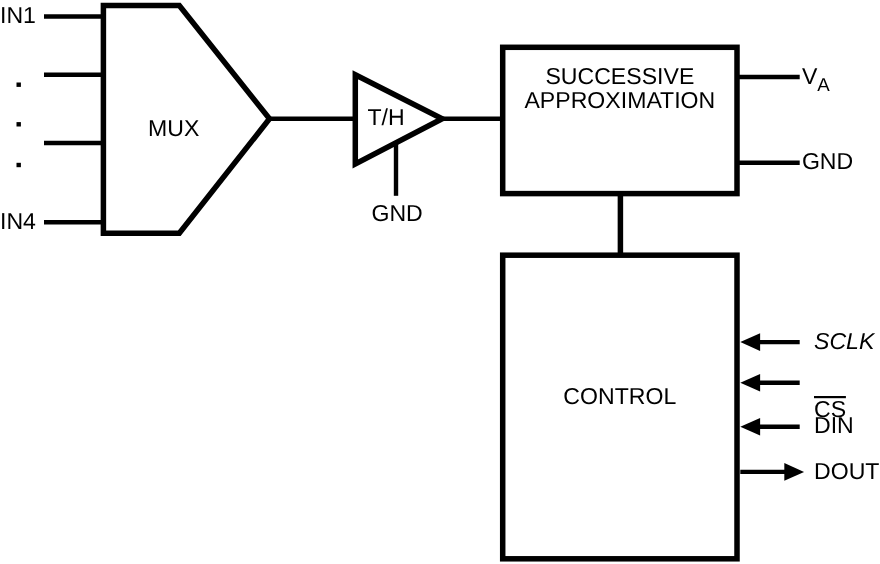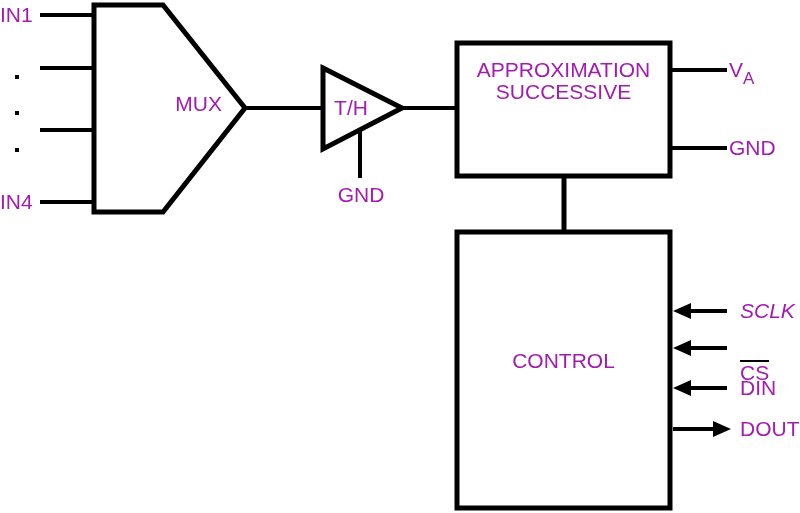--- a/index.html
+++ b/index.html
@@ -18,21 +18,21 @@
   }
   .canvas svg {
     position: absolute;
     left: 0;
     top: 0;
   }
   .label {
     position: absolute;
     font-size: 21px;
     line-height: 22px;
-    color: #a21caf;
+    color: #000000;
     white-space: nowrap;
   }
   .center { text-align: center; }
   .ovl {
     display: inline-block;
     border-top: 2px solid #000000;
     line-height: 22px;
     margin-top: 24px;
   }
   .sub {
@@ -84,28 +84,28 @@
     <path d="M688 388 H727" stroke="#000" stroke-width="4" fill="none"></path>
     <polygon points="673,388 691,380 691,396" fill="#000"></polygon>
 
     <path d="M673 429 H716" stroke="#000" stroke-width="4" fill="none"></path>
     <polygon points="731,429 713,421 713,437" fill="#000"></polygon>
   </svg>
 
   <div class="label" style="left:0px; top:4px;">IN1</div>
   <div class="label" style="left:0px; top:191px;">IN4</div>
 
-  <div class="label center" style="left:94px; top:93px; width:128px;text-align:right;">MUX</div>
+  <div class="label center" style="left:94px; top:107px; width:128px;">MUX</div>
 
   <div class="label center" style="left:323px; top:97px; width:56px;">T/H</div>
   <div class="label center" style="left:321px; top:184px; width:80px;">GND</div>
 
   <div class="label center" style="left:460px; top:59px; width:207px;">
+    <div>SUCCESSIVE</div>
     <div>APPROXIMATION</div>
-    <div>SUCCESSIVE</div>
   </div>
 
   <div class="label" style="left:729px; top:59px;"><span>V</span><span class="sub">A</span></div>
 
   <div class="label" style="left:729px; top:137px;">GND</div>
 
   <div class="label center" style="left:457px; top:350px; width:213px;">
     <div>CONTROL</div>
   </div>
 

